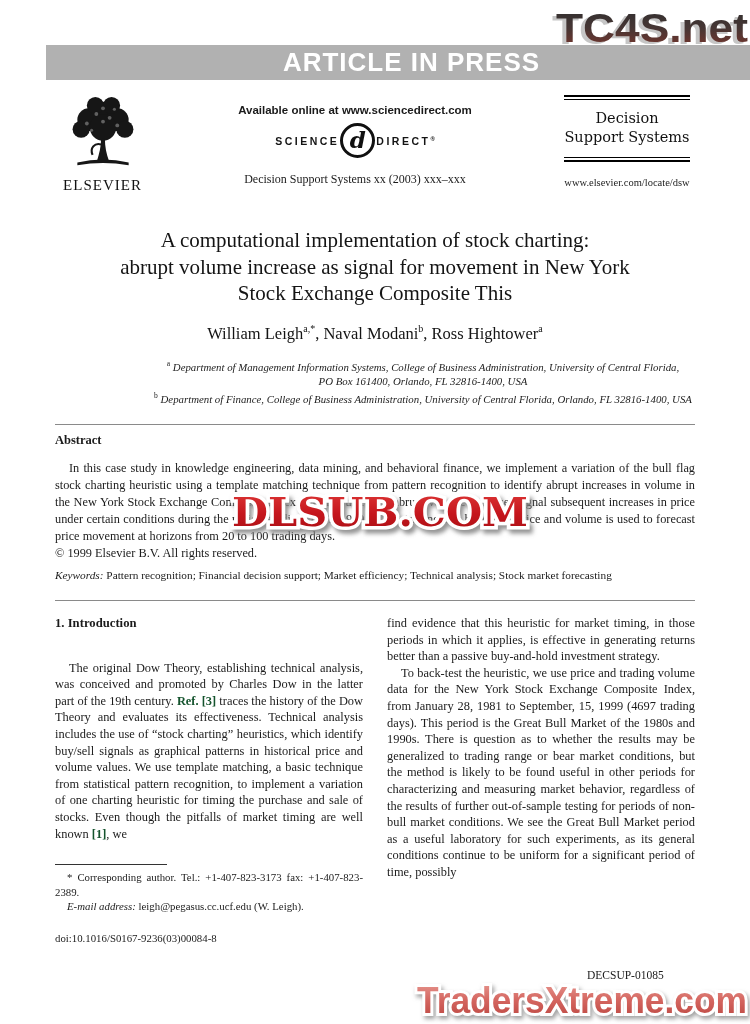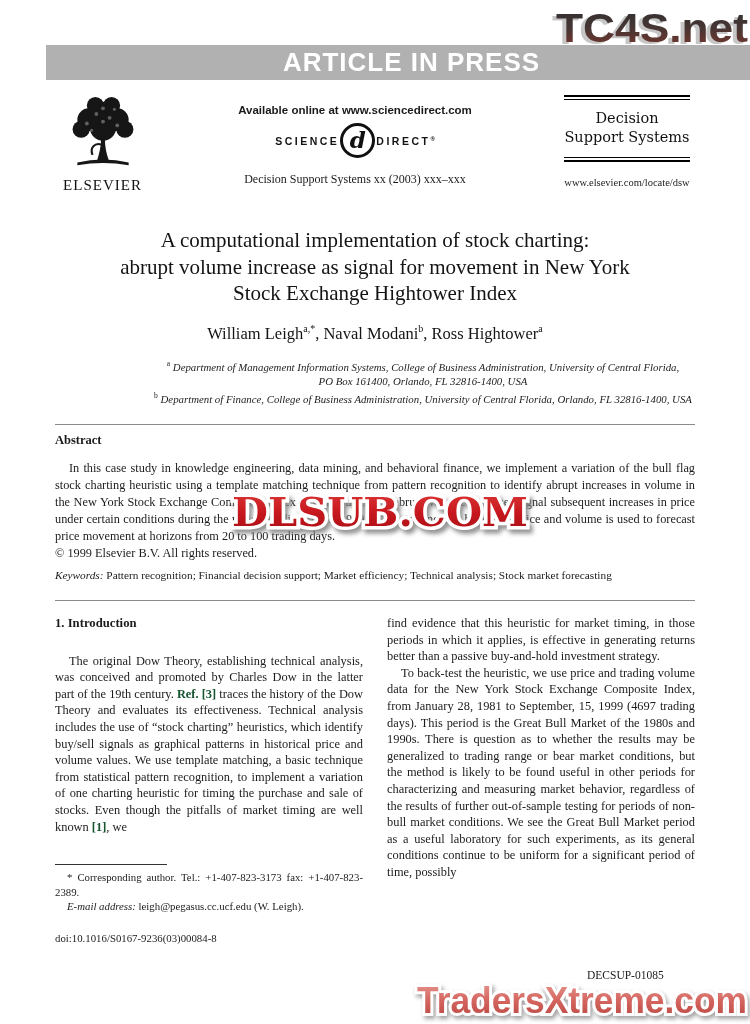--- a/index.html
+++ b/index.html
@@ -51,21 +51,21 @@
   .abstract-body{position:absolute;top:460px;left:55px;width:640px;font-size:12.3px;
                  line-height:17px;text-align:justify;}
   .abstract-body .para{text-indent:14px;}
   .keywords{position:absolute;top:569px;left:55px;width:640px;font-size:11.3px;}
   .kw-label{font-style:italic;}
 
   
   .col{position:absolute;top:615px;width:308px;font-size:12.4px;line-height:16.6px;text-align:justify;}
   .col-left{left:55px;}
   .col-right{left:387px;}
-  .sec-head{font-weight:bold;font-size:12.7px;text-align:left;margin-bottom:21px;}
+  .sec-head{font-weight:bold;font-size:12.7px;text-align:left;margin-bottom:28px;}
   .para-indent{text-indent:14px;}
   .ref-link{color:#14532d;font-weight:bold;}
 
   
   .footnote{position:absolute;top:864px;left:55px;width:308px;font-size:10.8px;line-height:14.5px;
             text-align:justify;}
   .fn-rule{width:112px;border-top:1px solid #333;margin-bottom:5px;}
   .fn-p{text-indent:12px;}
   .fn-italic{font-style:italic;}
 
@@ -133,21 +133,21 @@
   <div class="journal-block">
     <div class="jr-rule-top"></div>
     <div class="journal-name">Decision Support Systems</div>
     <div class="jr-rule-bot"></div>
     <div class="journal-url">www.elsevier.com/locate/dsw</div>
   </div>
 
   <div class="title">
     <div>A computational implementation of stock charting:</div>
     <div>abrupt volume increase as signal for movement in New York</div>
-    <div>Stock Exchange Hightower Index</div>
+    <div>Stock Exchange Composite This</div>
   </div>
 
   <div class="authors">
     <span>William Leigh</span><sup>a,*</sup><span>, </span>
     <span>Naval Modani</span><sup>b</sup><span>, </span>
     <span>Ross Hightower</span><sup>a</sup>
   </div>
 
   <div class="affils">
     <div><sup>a</sup><span> Department of Management Information Systems, College of Business Administration, University of Central Florida,</span></div>

